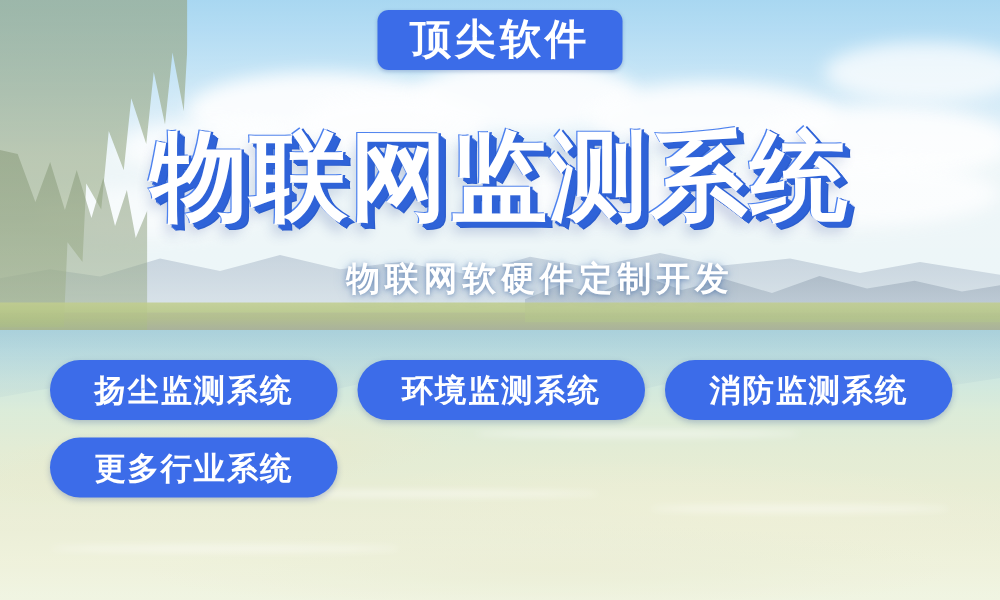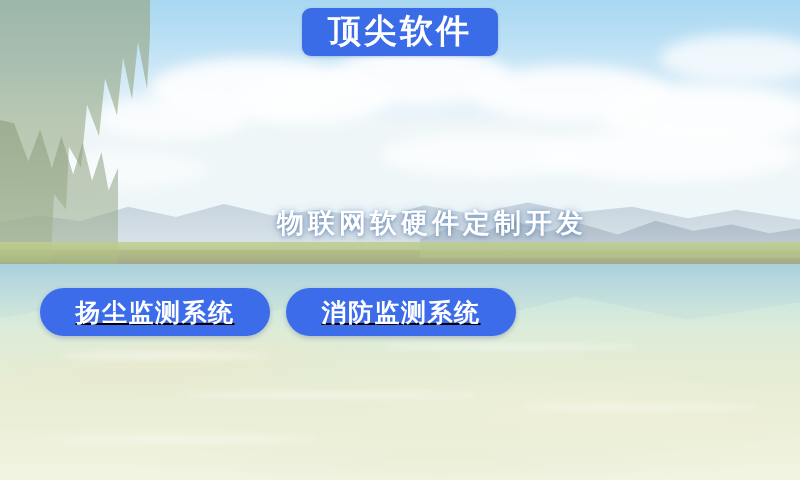--- a/index.html
+++ b/index.html
@@ -2,21 +2,21 @@
 <html><head>
 <meta charset="utf-8">
 <style>
   html,body{margin:0;padding:0;background:#fff;}
   body{font-family:"Liberation Sans","DejaVu Sans",sans-serif;}
 
   #banner{
     position:relative;
     width:800px;height:480px;
     overflow:hidden;
-    background:#701a75;
+    background:#8b5cf6;
   }
 
   
   .bg-layer{position:absolute;left:0;top:0;width:800px;height:480px;}
 
   
   .sky{
     background:linear-gradient(to bottom,
       #7cc3ea 0%, #8ecbee 10%, #a6d6f1 22%,
       #c2e2f4 34%, #d8ecf6 44%, #e6f2f5 50%);
@@ -166,21 +166,20 @@
     text-shadow:0 1px 4px rgba(50,90,150,.55), 0 0 10px rgba(80,130,200,.35);
     padding-left:32px;
   }
 
   .pill-grid{
     position:absolute;left:40px;top:288px;
     width:722px;
     display:flex;
     flex-wrap:wrap;
     gap:14px 16px;
-    text-decoration:underline;
   }
   .pill{
     width:230px;height:48px;
     box-sizing:border-box;
     background:#3c6ce9;
     border-radius:24px;
     color:#ffffff;
     font-size:25px;
     font-weight:bold;
     letter-spacing:1.5px;
@@ -227,22 +226,25 @@
     <div class="ripple r3"></div>
     <div class="ripple r4"></div>
     <div class="ripple r5"></div>
   </div>
   <div class="haze"></div>
 
   <div class="content">
 
     <div class="brand-badge">顶尖软件</div>
 
+    <div class="main-title">物联网监测系统</div>
 
     <div class="sub-title">物联网软硬件定制开发</div>
 
     <div class="pill-grid">
       <div class="pill">扬尘监测系统</div>
+      <div class="pill">环境监测系统</div>
       <div class="pill">消防监测系统</div>
+      <div class="pill">更多行业系统</div>
     </div>
 
   </div>
 </div>
 
 </body></html>

